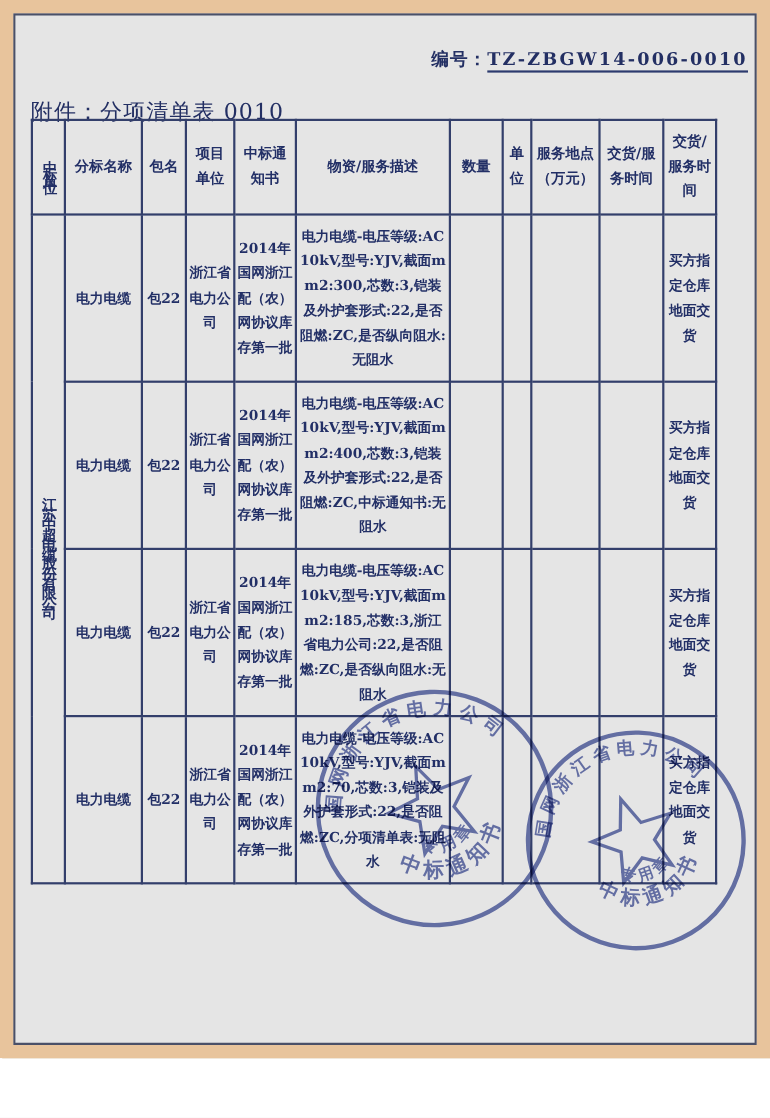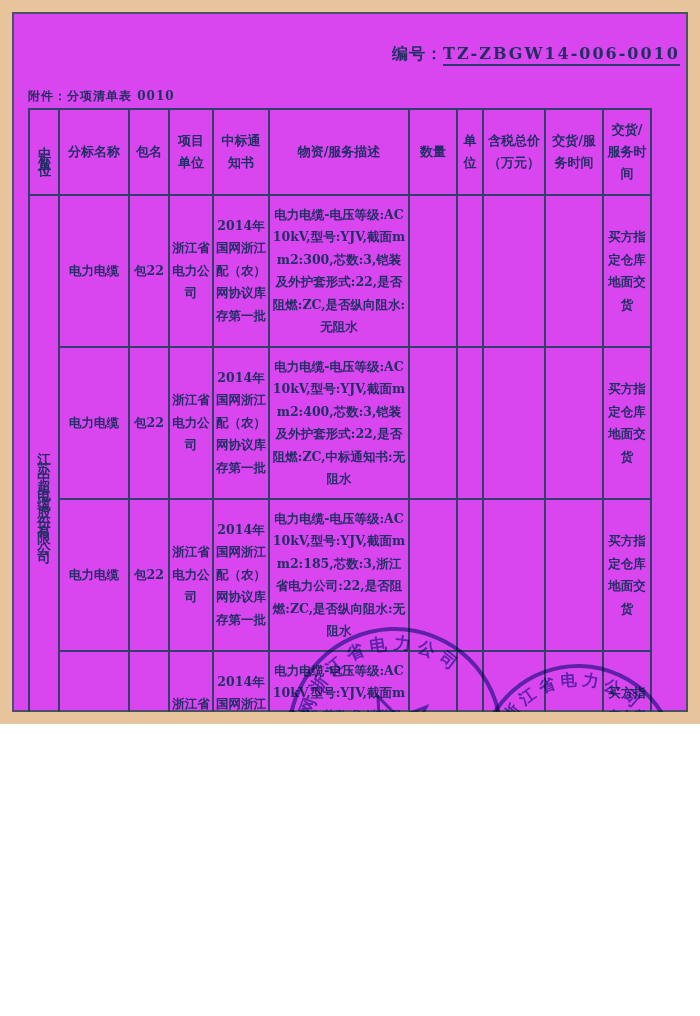--- a/index.html
+++ b/index.html
@@ -1,36 +1,36 @@
 <!DOCTYPE html>
 <html><head>
 <meta charset="utf-8">
 <style>
   html,body{margin:0;padding:0;background:#ffffff;}
   .page{
     position:relative;
-    width:700px;height:724px;
+    width:700px;height:962px;
     box-sizing:border-box;
     margin:0 auto;
-    background:#d946ef;
+    background:#e5e5e5;
     border:12px solid #e8c49c;
     box-shadow: inset 0 0 0 2px #4a5068, 2px 2px 0 #c9a77d;
     font-family:"DejaVu Serif","Liberation Serif",serif;
     color:#232f63;
     overflow:hidden;
   }
   .doc-number{
     position:absolute; left:380px; top:32px;
     font-size:16px; font-weight:700; letter-spacing:1px;
     white-space:nowrap;
   }
   .doc-number .num{ border-bottom:2px solid #2c3a6e; padding-bottom:1px; letter-spacing:2px;}
   .attachment-title{
     position:absolute; left:16px; top:76px;
-    font-size:12px; font-weight:700; letter-spacing:1px;
+    font-size:20px; font-weight:400; letter-spacing:1px;
   }
   table.main{
     position:absolute; left:16px; top:96px;
     border-collapse:collapse;
     table-layout:fixed;
     width:622px;
   }
   table.main th, table.main td{
     border:2px solid #333f6b;
     text-align:center; vertical-align:middle;
@@ -88,21 +88,21 @@
     <tbody>
         <tr class="hdr">
       <th><span class="vert">中标单位</span></th>
       <th>分标名称</th>
       <th>包名</th>
       <th>项目单位</th>
       <th>中标通知书</th>
       <th>物资/服务描述</th>
       <th>数量</th>
       <th>单位</th>
-      <th>含税总价（万元）</th>
+      <th>服务地点（万元）</th>
       <th>交货/服务时间</th>
       <th>交货/服务时间</th>
     </tr>
 
     <tr class="datarow">
       <td rowspan="4"><span class="vert company">江苏中超电缆股份有限公司</span></td>
       <td>电力电缆</td>
       <td>包22</td>
       <td>浙江省电力公司</td>
       <td>2014年国网浙江配（农）网协议库存第一批</td>

